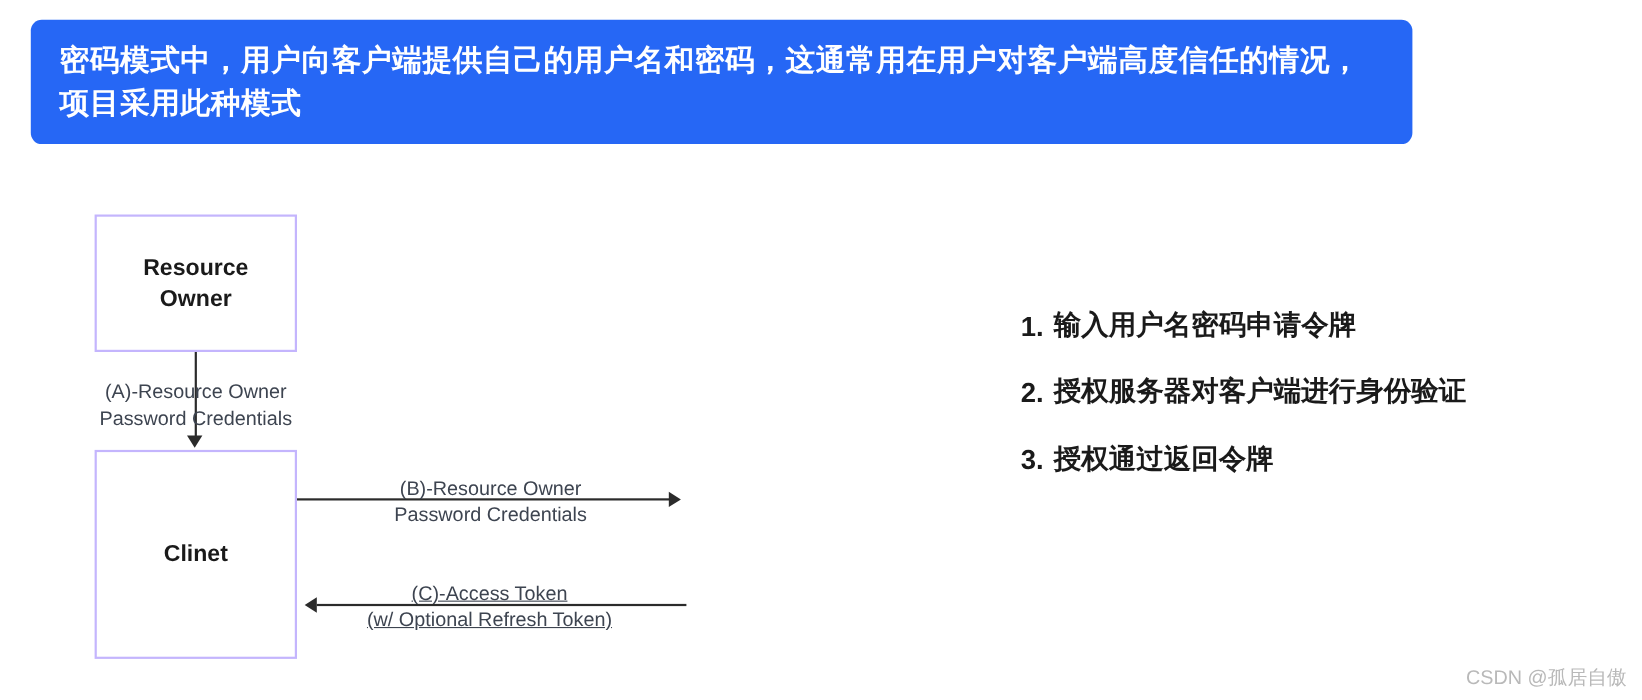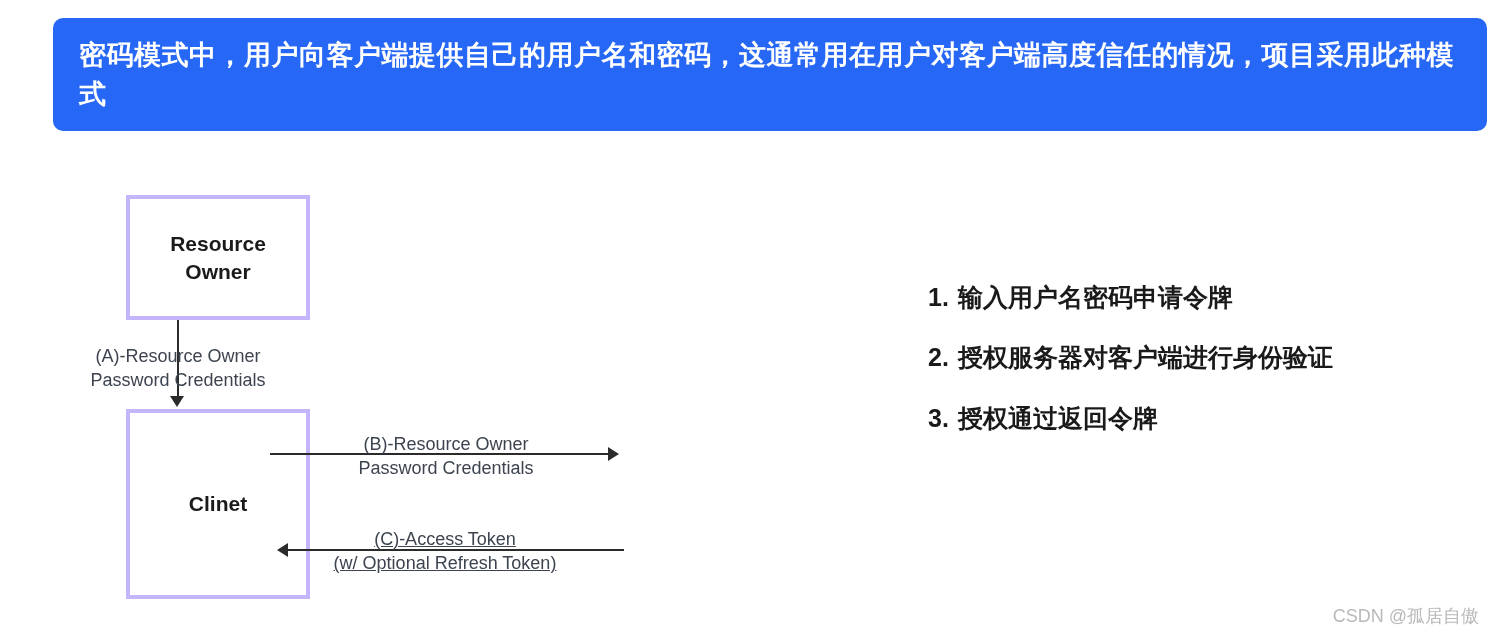--- a/index.html
+++ b/index.html
@@ -13,57 +13,55 @@
     font-family: "Liberation Sans", sans-serif;
     position: relative;
     overflow: hidden;
   }
 
   
   .banner {
     position: absolute;
     left: 28px;
     top: 18px;
-    width: 1434px;
+    width: 1256px;
     height: 113px;
     background: #2667f5;
     border-radius: 10px;
     box-sizing: border-box;
     padding: 18px 26px 0 26px;
     color: #ffffff;
     font-size: 27px;
     font-weight: bold;
     line-height: 1.45;
     letter-spacing: 0.5px;
-    margin-left: 25px;
   }
 
   
   .diagram {
     position: absolute;
     left: 0;
     top: 140px;
     width: 900px;
     height: 470px;
   }
 
   .box {
     position: absolute;
-    border: 4px solid #c4b5fd;
+    border: 2px solid #c4b5fd;
     background: #ffffff;
     box-sizing: border-box;
     display: flex;
     align-items: center;
     justify-content: center;
     text-align: center;
     color: #1a1a1a;
     font-weight: bold;
     font-size: 21px;
     line-height: 1.3;
-    margin-left: 40px;
   }
 
   #box-resource-owner {
     left: 86px;
     top: 55px;
     width: 184px;
     height: 125px;
   }
 
   #box-client {
@@ -156,20 +154,21 @@
     font-size: 25px;
     font-weight: bold;
     line-height: 1.25;
   }
   .step-num {
     width: 30px;
     flex: none;
   }
   .step-text {
     flex: 1;
+    font-family: Liberation Mono, monospace;
   }
 
   
   .watermark {
     position: absolute;
     right: 14px;
     bottom: 8px;
     color: #b9b9b9;
     font-size: 18px;
   }

